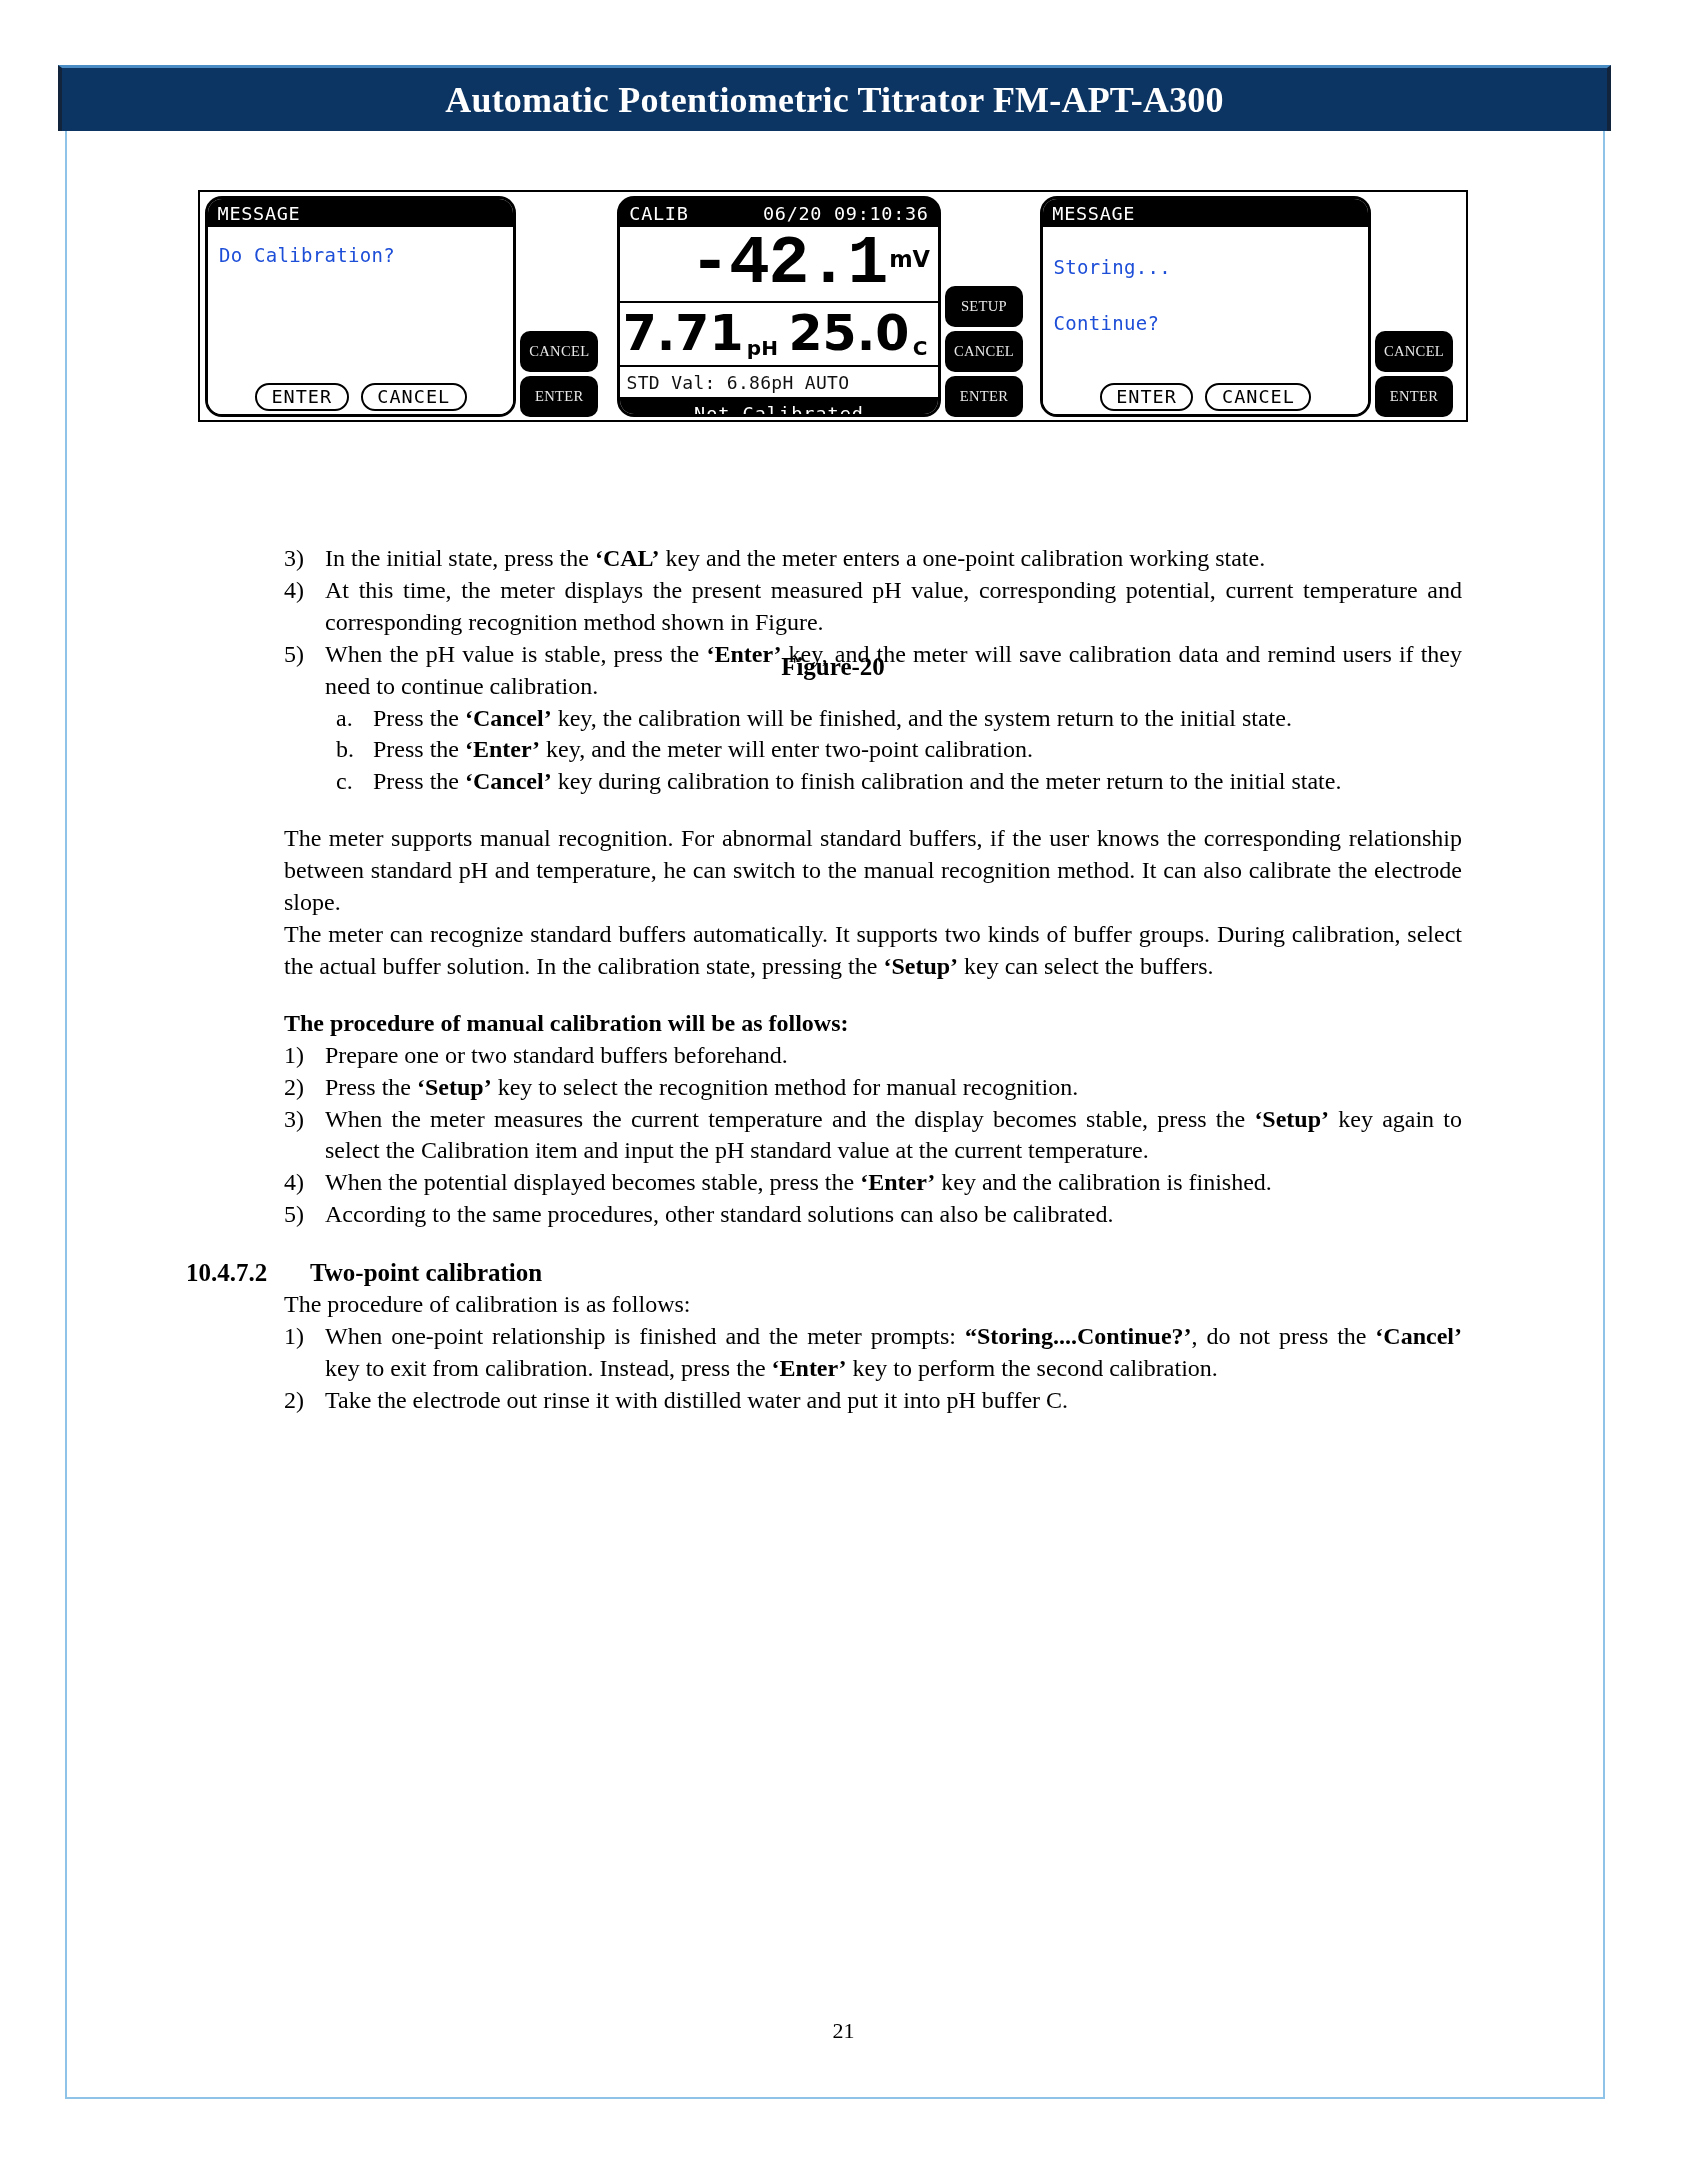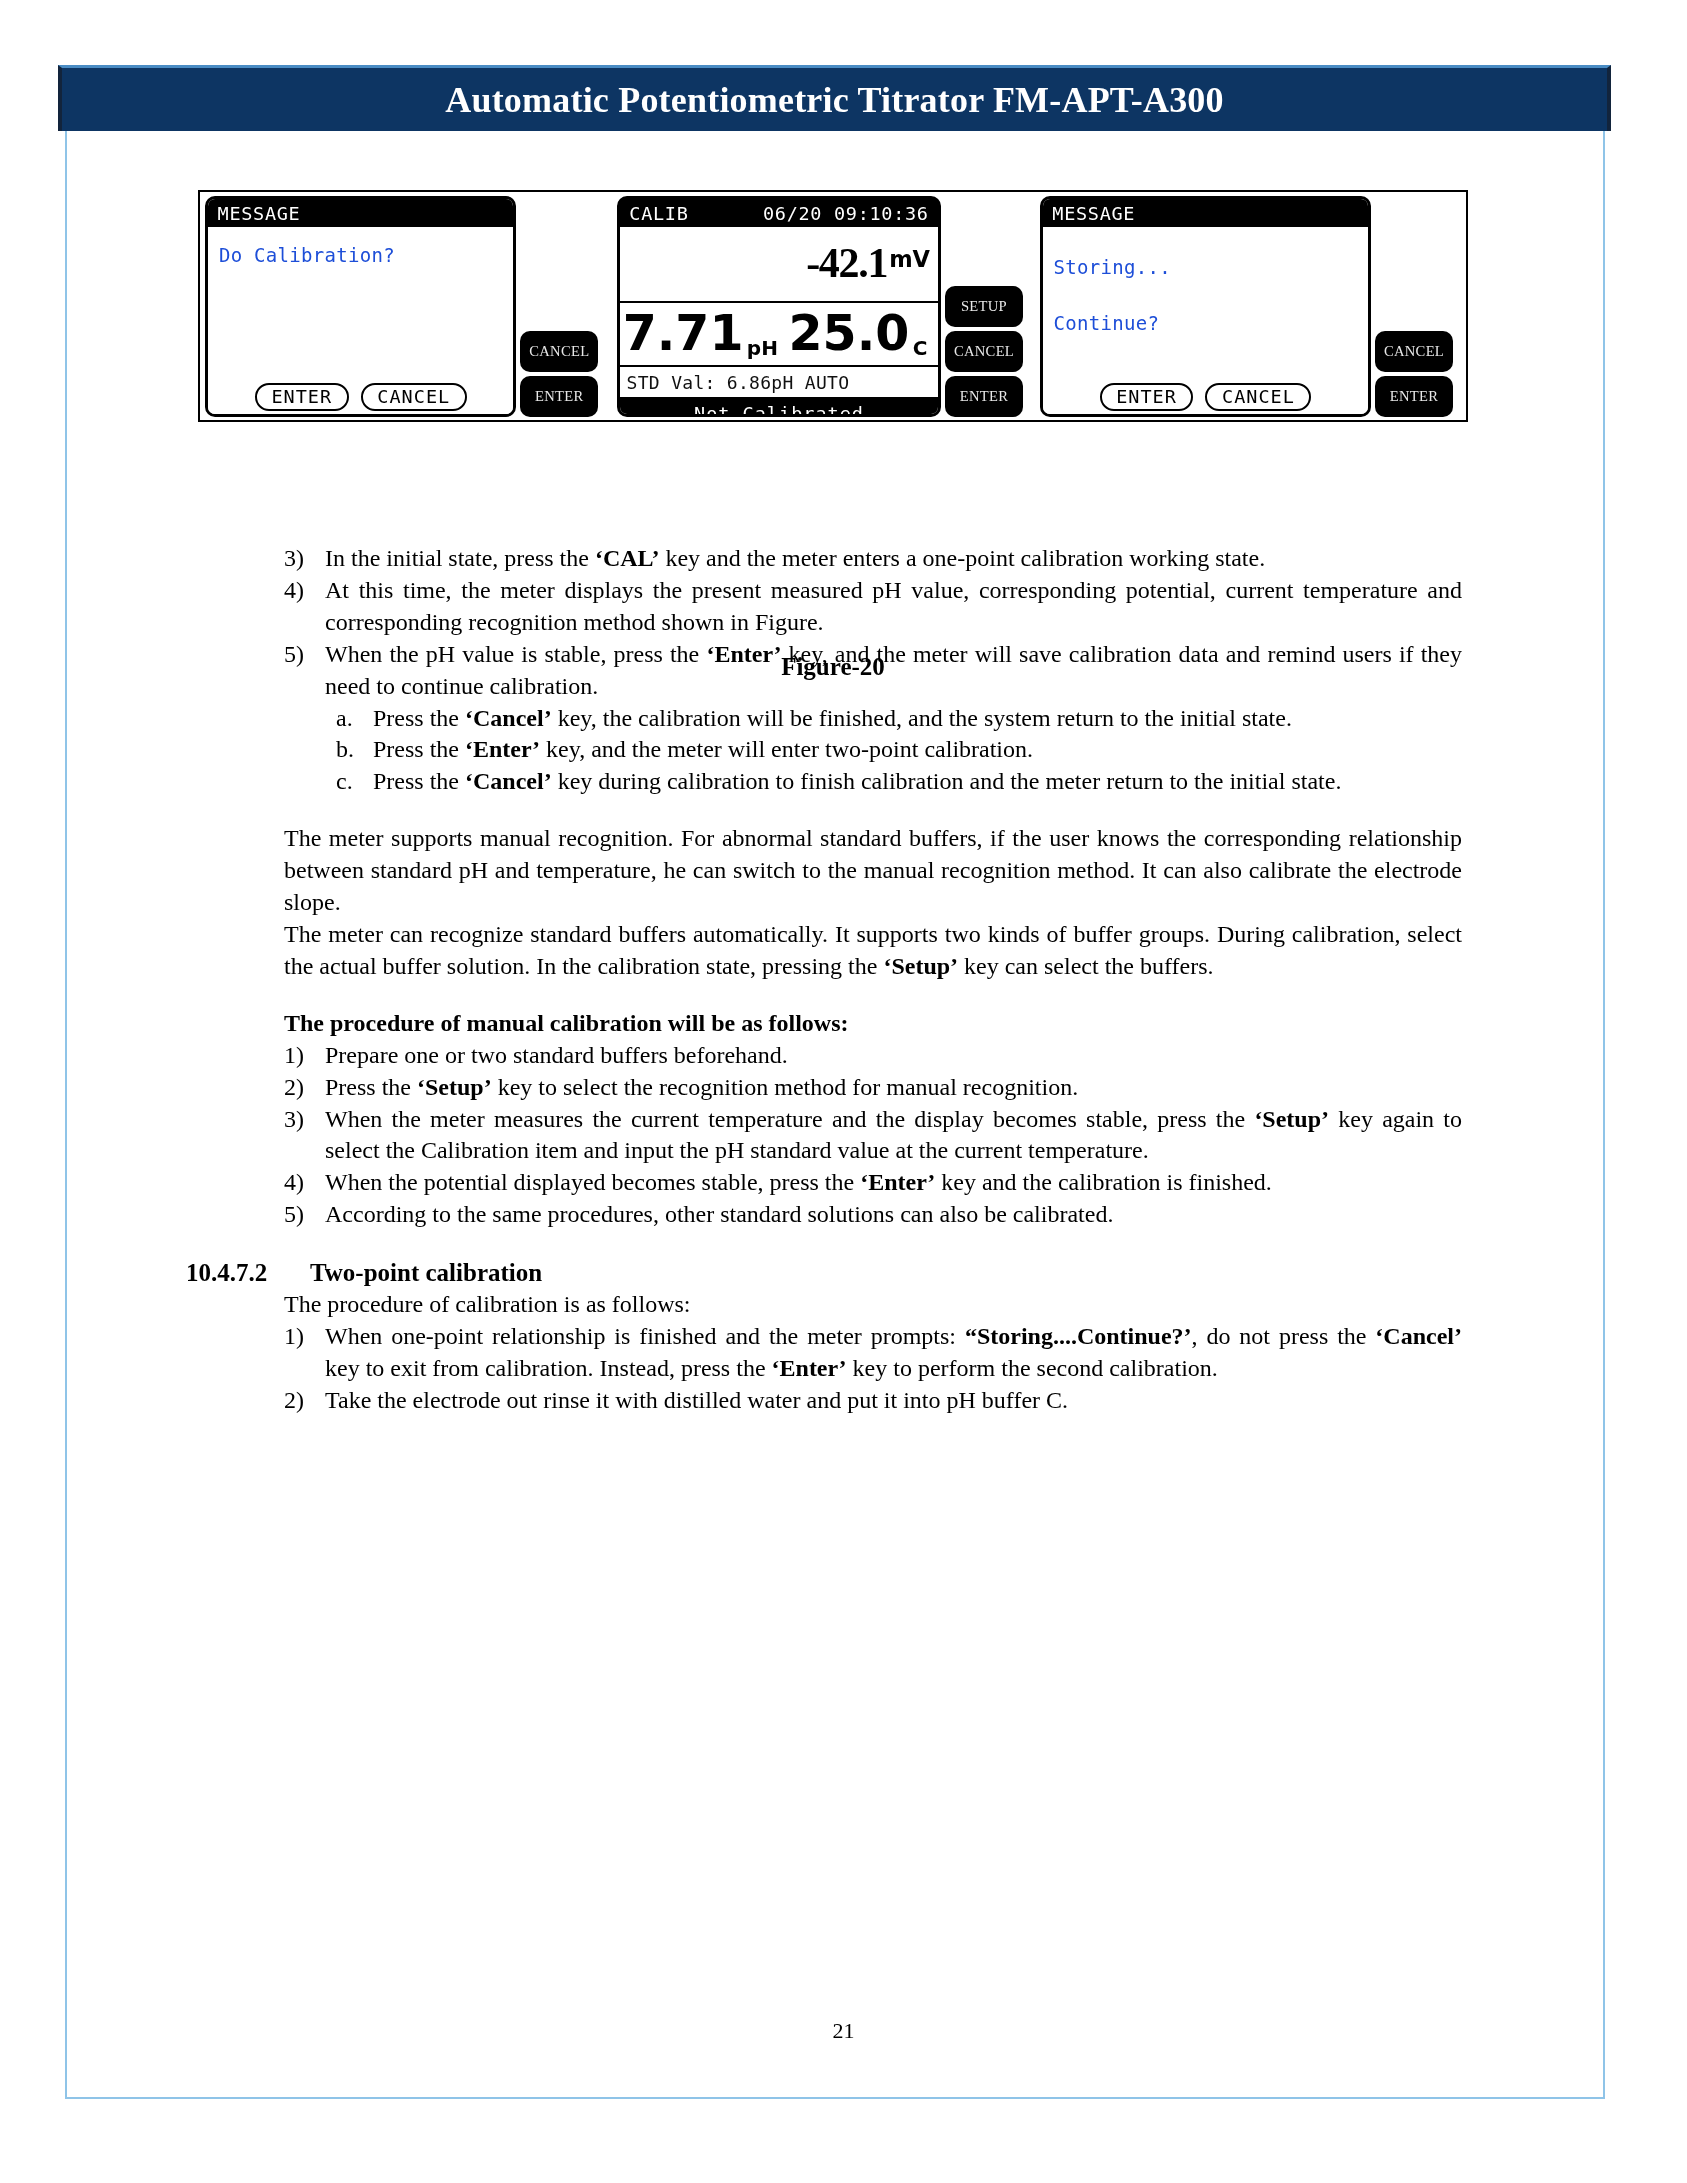--- a/index.html
+++ b/index.html
@@ -61,21 +61,21 @@
     position:absolute;
     top:4px;
     height:221px;
     display:flex;
     align-items:stretch;
   }
   
   .lcd{
     background:#ffffff;
     border:3.3px solid #000000;
-    border-radius:10px;
+    border-radius:17px;
     box-sizing:border-box;
     position:relative;
     overflow:hidden;
     font-family:"DejaVu Sans Mono", monospace;
   }
   .lcd-title{
     background:#000;color:#fff;
     height:28px;
     display:flex;align-items:center;
     padding:0 9.3px;
@@ -135,23 +135,23 @@
   .calib-lcd{background:#000;}
   .calib-rows{padding:0;}
   .row-mv{
     background:#fff;
     height:74px;
     display:flex;align-items:center;justify-content:flex-end;
     padding-right:8px;
     border-bottom:2.6px solid #000;
   }
   .big-num{
-    font-family:Liberation Serif, serif;
-    font-weight:bold;
-    font-size:42px;
+    font-family:Liberation Mono, monospace;
+    font-weight:bold;
+    font-size:68px;
     line-height:0.9;
     letter-spacing:-1.3px;
     color:#000;
   }
   .unit-sm{
     font-family:"DejaVu Sans", sans-serif;
     font-weight:bold;
     font-size:22.5px;
     margin-left:2px;
     align-self:flex-start;

